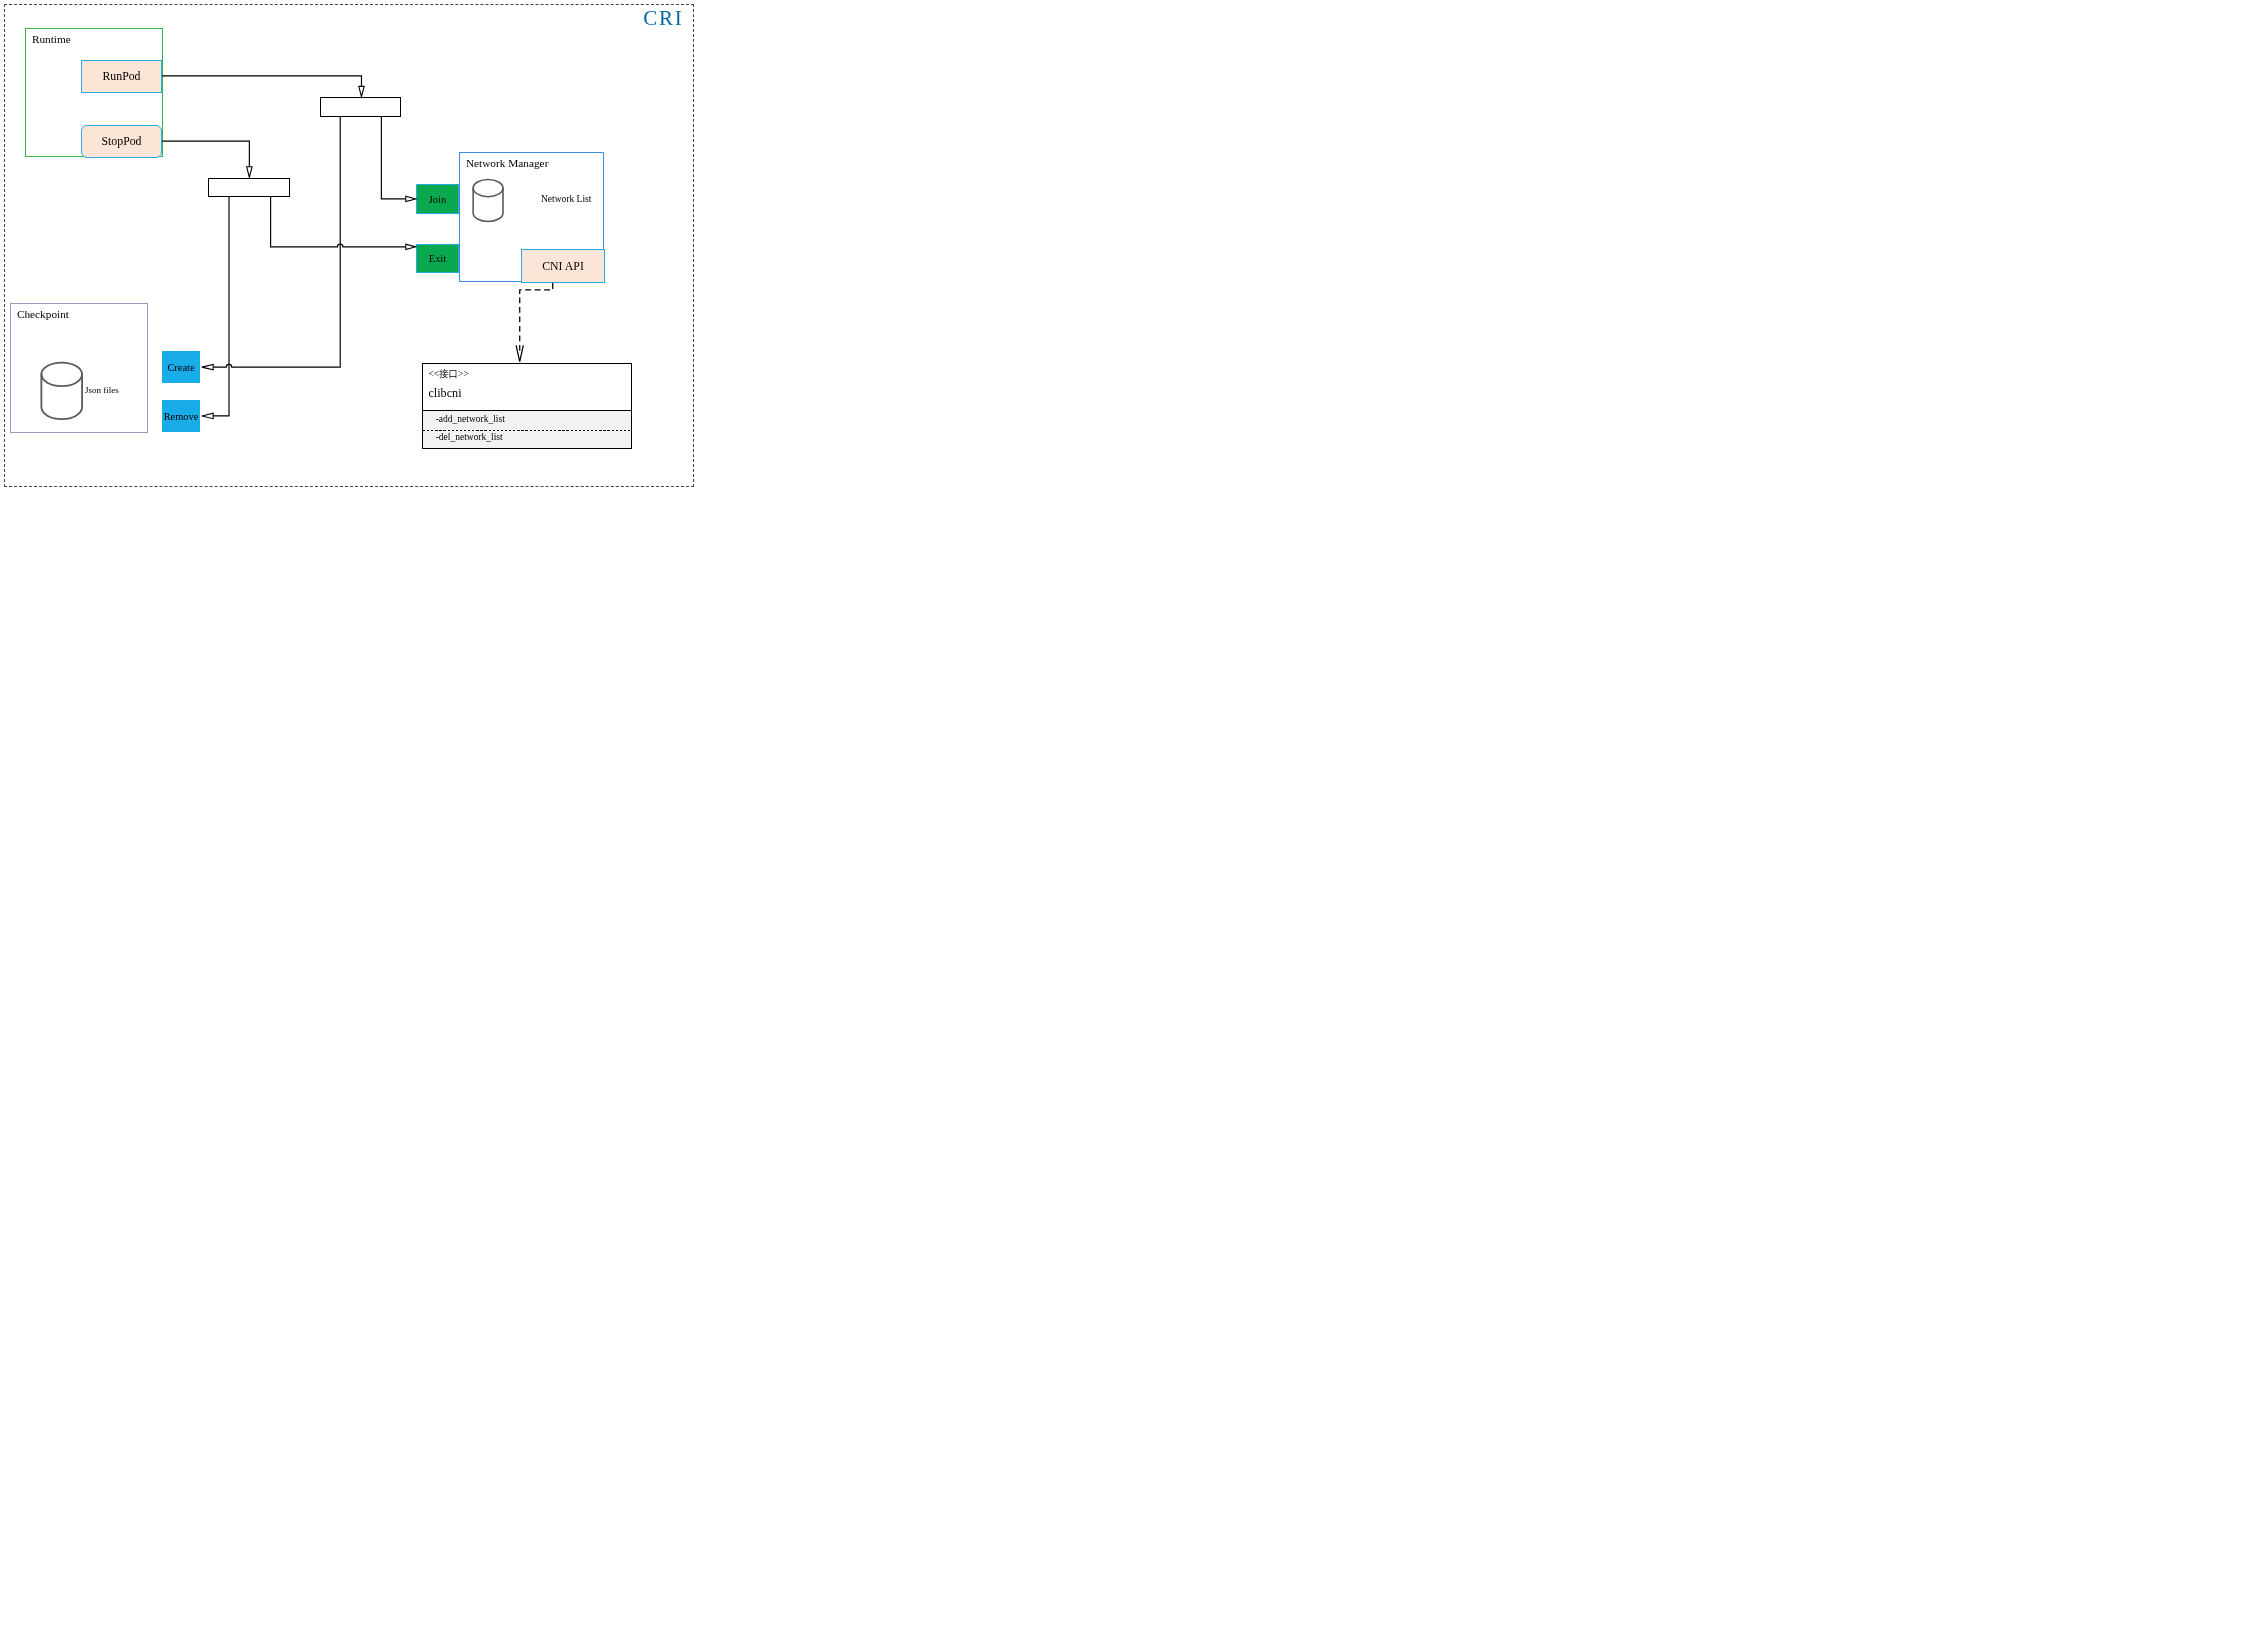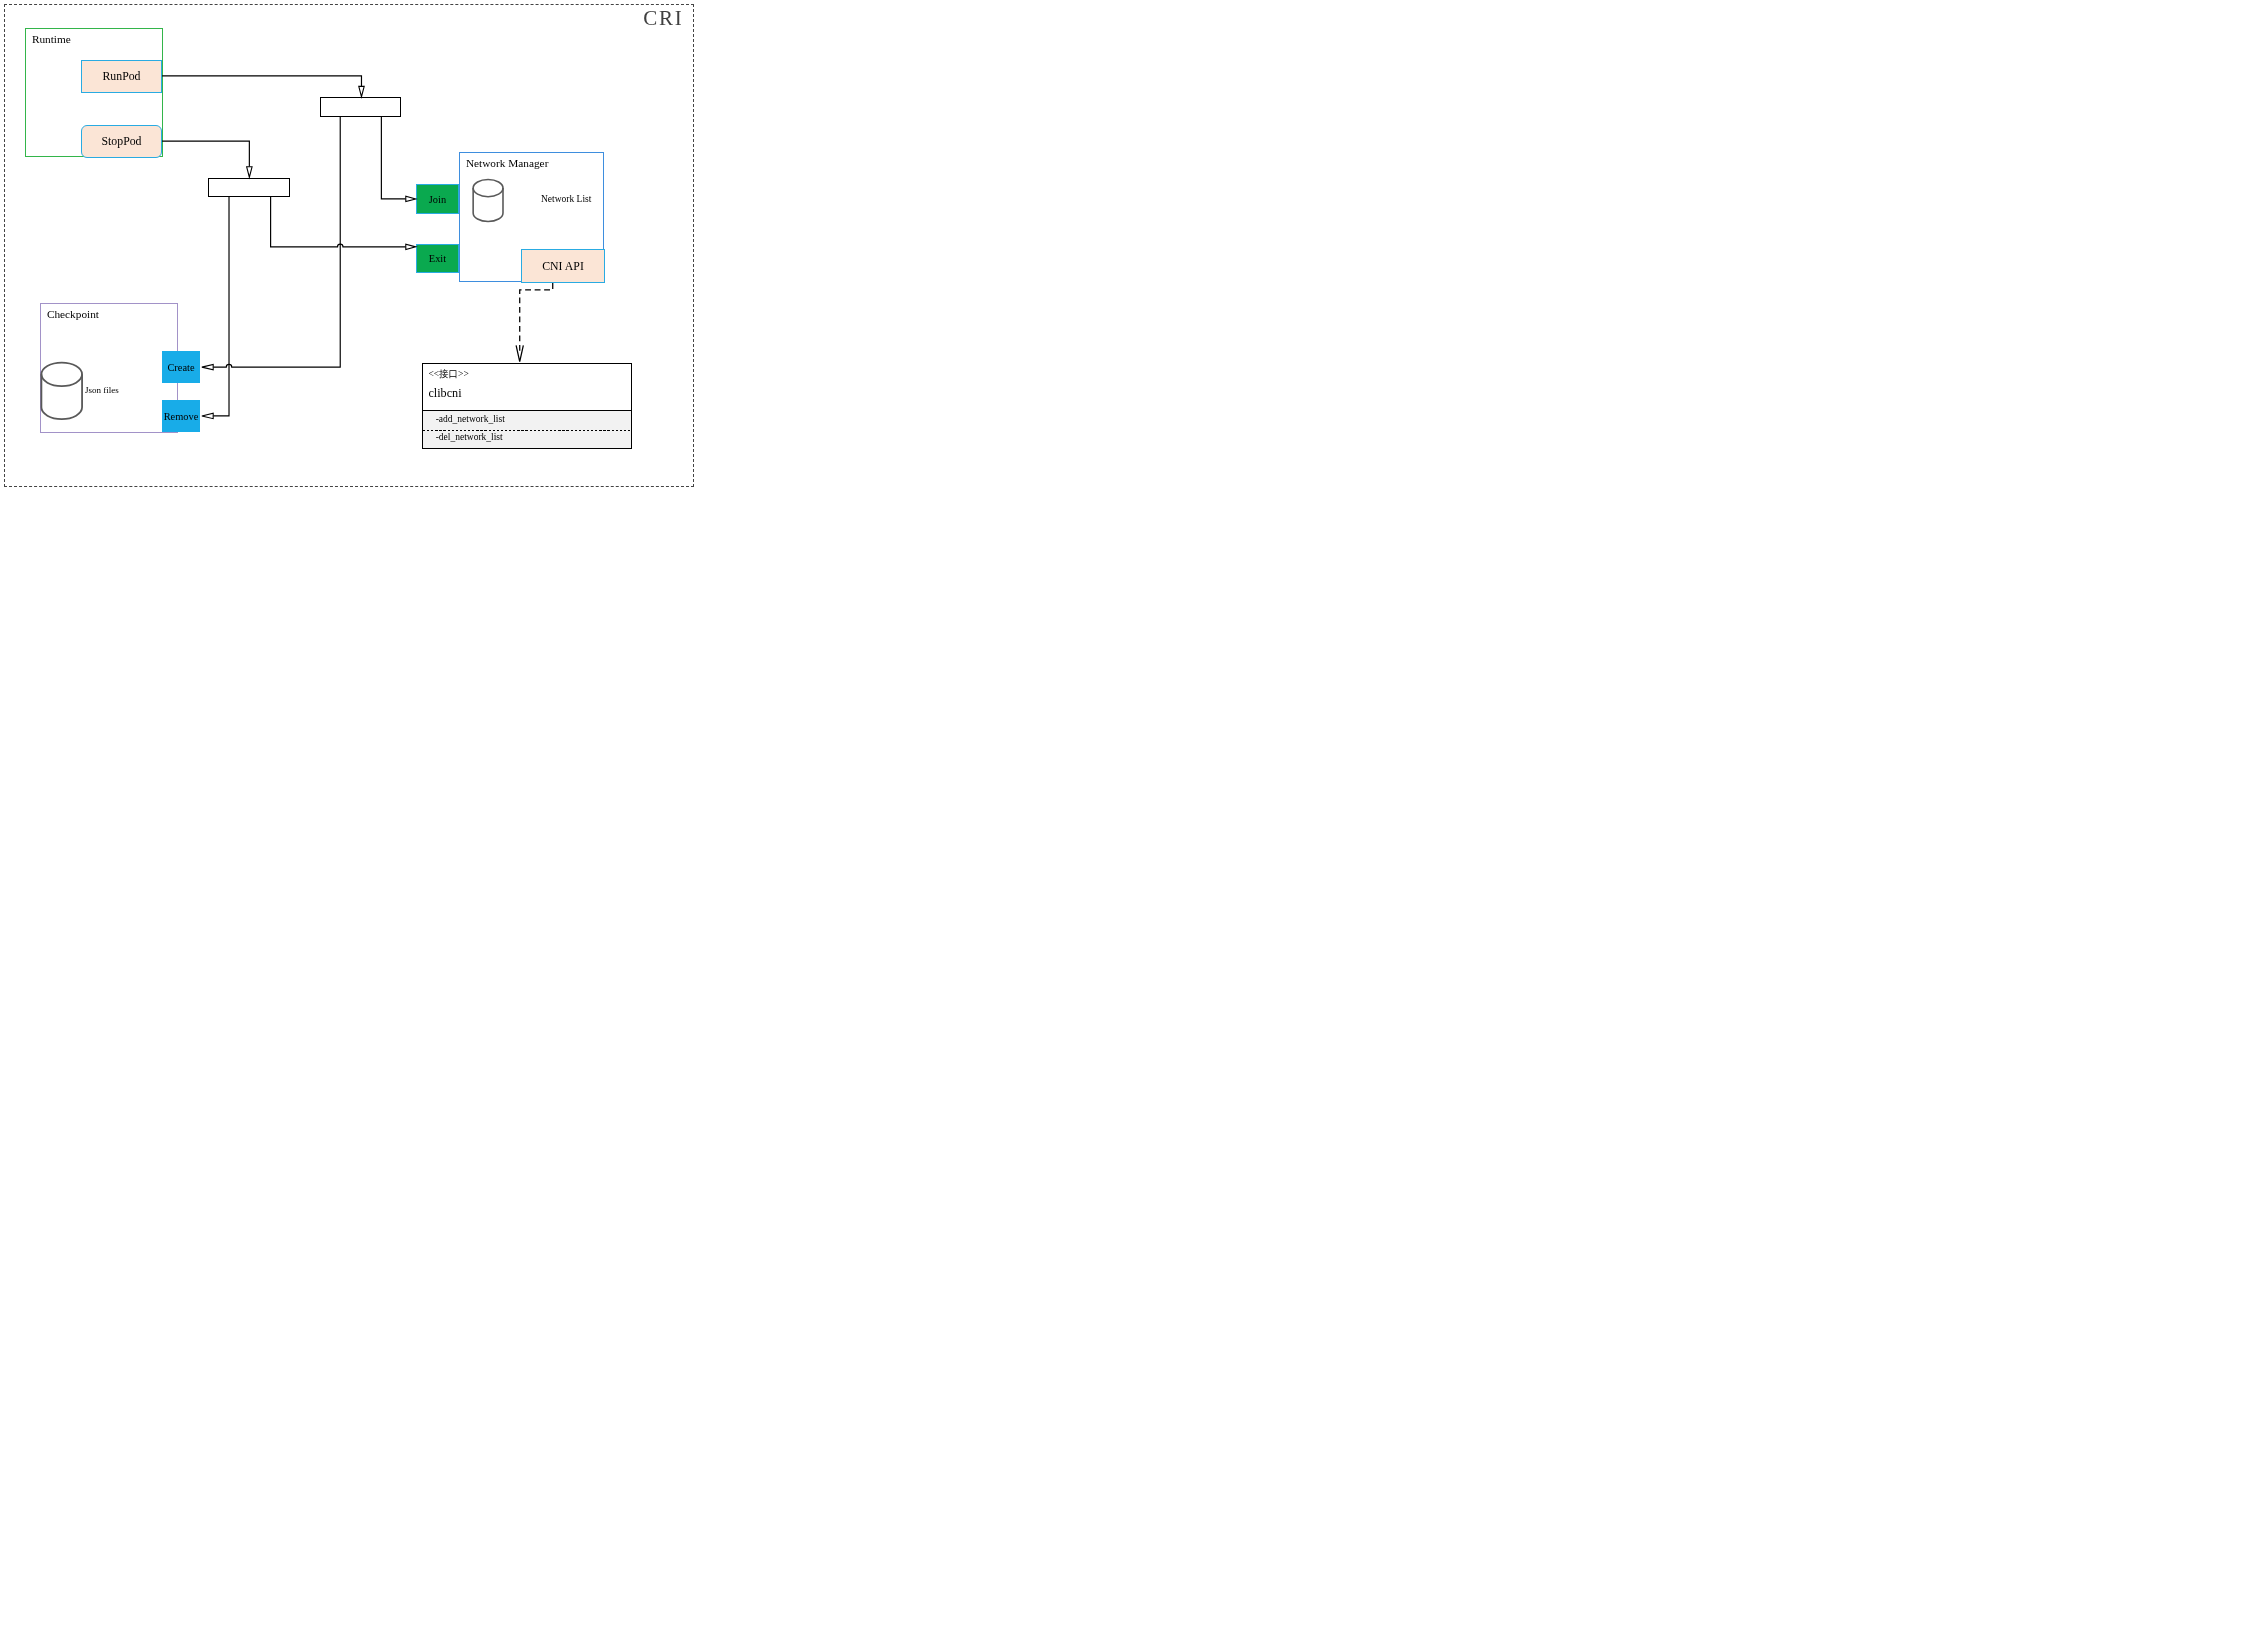--- a/index.html
+++ b/index.html
@@ -4,27 +4,27 @@
 <style>
   html,body{margin:0;padding:0;background:#fff;}
   body{width:699px;height:491px;position:relative;overflow:hidden;
        font-family:"Liberation Serif","DejaVu Serif",serif;color:#000;}
   .abs{position:absolute;box-sizing:border-box;}
 
   
   #frame{left:4.1px;top:3.6px;width:690px;height:483px;border:0.9px dashed #444;z-index:0;}
 
   
-  #cri{right:15.4px;top:6.3px;font-size:21px;color:#404040;letter-spacing:1.8px;z-index:1;}
+  #cri{right:15.4px;top:6.3px;font-size:21px;color:#0369a1;letter-spacing:1.8px;z-index:1;}
 
   
   .container{background:#fff;z-index:1;}
   #runtime{left:25px;top:28px;width:138px;height:129px;border:0.9px solid #33b54a;}
   #network-manager{left:459px;top:152px;width:145px;height:130px;border:0.9px solid #3e8ede;}
-  #checkpoint{left:40px;top:303px;width:138px;height:130px;border:0.9px solid #a292c8;}
+  #checkpoint{left:10px;top:303px;width:138px;height:130px;border:0.9px solid #a292c8;}
   .container-label{position:absolute;left:5.9px;top:4.1px;font-size:11.3px;white-space:nowrap;}
 
   
   .node{display:flex;align-items:center;justify-content:center;z-index:2;white-space:nowrap;}
   .peach{background:#fbe5d6;border:0.9px solid #29abe2;font-size:11.8px;}
   .green{background:#0aa94f;border:0.5px solid #29abe2;font-size:10.4px;}
   .cyan {background:#18ace8;border:none;font-size:10.4px;}
   #runpod {left:81px;top:60px;width:81px;height:33px;}
   #stoppod{left:81px;top:125px;width:81px;height:33px;border-radius:6px;}
   #cni-api{left:521px;top:249px;width:84px;height:34px;}

